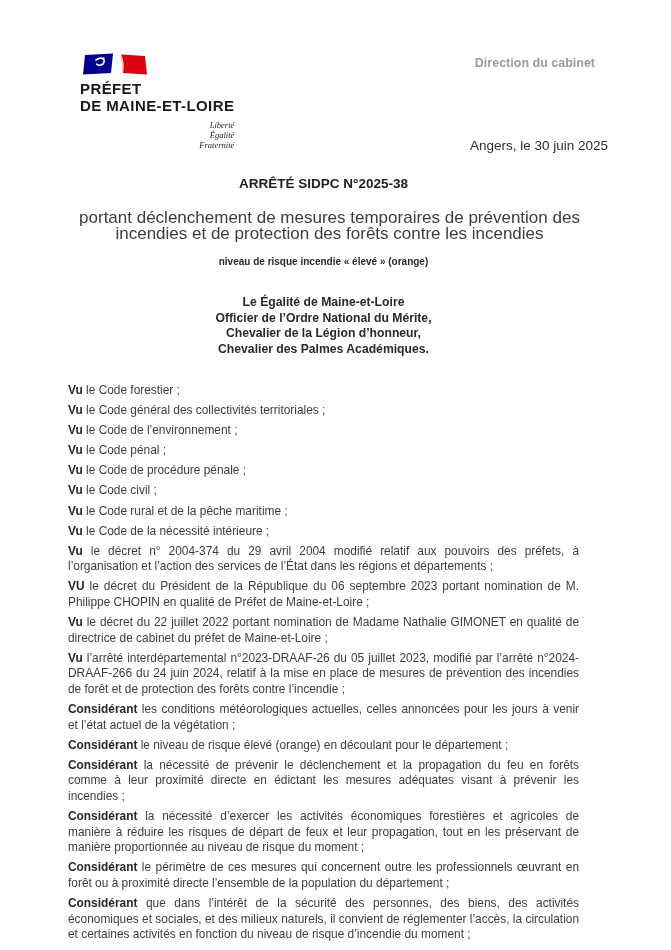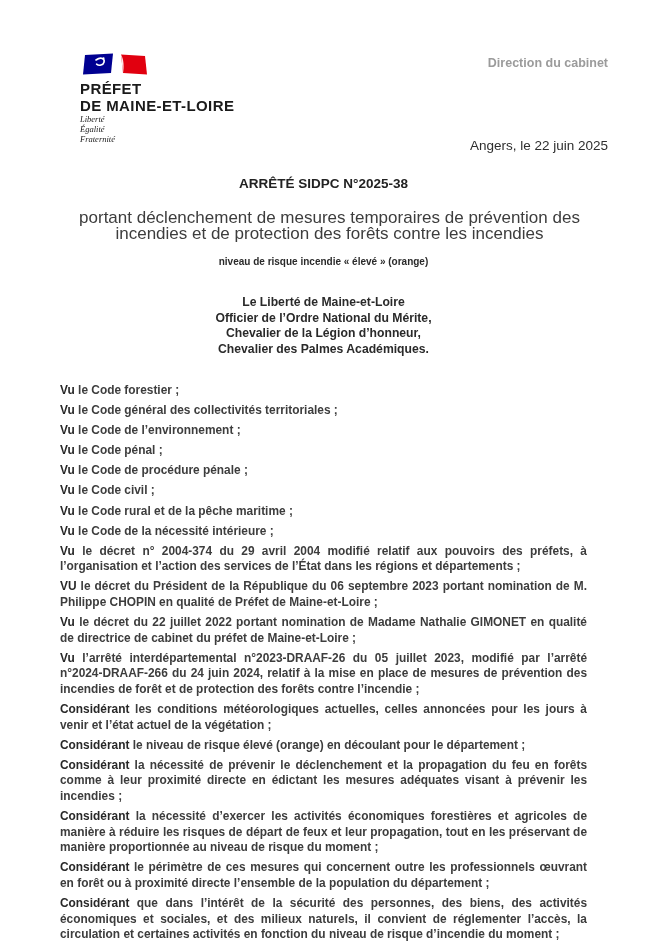--- a/index.html
+++ b/index.html
@@ -18,26 +18,27 @@
   }
 
   
   .logo-block { position:absolute; left:80px; top:52px; }
   .flag-svg { display:block; margin-left:2px; margin-bottom:4px; }
   .prefet-line1, .prefet-line2 {
     font-weight:bold; color:#1a1a1a;
     font-size:15px; line-height:17px; letter-spacing:0.4px;
   }
   .motto {
+    margin-top:6px;
     font-family:"Liberation Serif", serif;
     font-style:italic;
-    font-size:8.5px; line-height:10px; color:#222;
+    font-size:8.5px; line-height:10px; color:#222;text-align:right;
   }
   .direction {
-    position:absolute; right:63px; top:56px;
+    position:absolute; right:76px; top:56px;
     font-weight:bold; font-size:12.5px; color:#9b9b9b;
     text-align:right;
   }
   .place-date {
     position:absolute; right:63px; top:138px;
     font-size:13.5px; color:#2e2e2e;
     text-align:right;
   }
 
   
@@ -57,21 +58,21 @@
   .doc-risk {
     text-align:center; font-weight:bold;
     font-size:10px; color:#2a2a2a;
     margin:0 0 28px 0;
   }
   .authority {
     text-align:center; font-weight:bold;
     font-size:12.2px; line-height:15.5px; color:#2a2a2a;
     margin:0 0 26px 0;
   }
-  .recitals { margin:8px;font-weight:bold; }
+  .recitals { margin:16px; }
   .recital {
     margin:0 0 4.5px 0;
     font-size:11.9px; line-height:15.6px;
     text-align:justify;
     color:#3d3d3d;
   }
   .recital b { color:#282828; }
 </style>
 </head>
 <body>
@@ -89,30 +90,30 @@
     <div class="prefet-line1">PRÉFET</div>
     <div class="prefet-line2">DE MAINE-ET-LOIRE</div>
     <div class="motto">
       <div>Liberté</div>
       <div>Égalité</div>
       <div>Fraternité</div>
     </div>
   </div>
 
   <div class="direction">Direction du cabinet</div>
-  <div class="place-date">Angers, le 22 juin 2025</div>
+  <div class="place-date">Angers, le 30 juin 2025</div>
 
   <div class="doc-body">
 
     <p class="doc-title">ARRÊTÉ SIDPC N°2025-38</p>
     <p class="doc-subtitle">portant déclenchement de mesures temporaires de prévention des incendies et de protection des forêts contre les incendies</p>
     <p class="doc-risk">niveau de risque incendie « élevé » (orange)</p>
 
     <div class="authority">
-      <div>Le Liberté de Maine-et-Loire</div>
+      <div>Le Égalité de Maine-et-Loire</div>
       <div>Officier de l’Ordre National du Mérite,</div>
       <div>Chevalier de la Légion d’honneur,</div>
       <div>Chevalier des Palmes Académiques.</div>
     </div>
 
     <div class="recitals">
       <p class="recital"><b>Vu</b> <span>le Code forestier ;</span></p>
       <p class="recital"><b>Vu</b> <span>le Code général des collectivités territoriales ;</span></p>
       <p class="recital"><b>Vu</b> <span>le Code de l’environnement ;</span></p>
       <p class="recital"><b>Vu</b> <span>le Code pénal ;</span></p>

